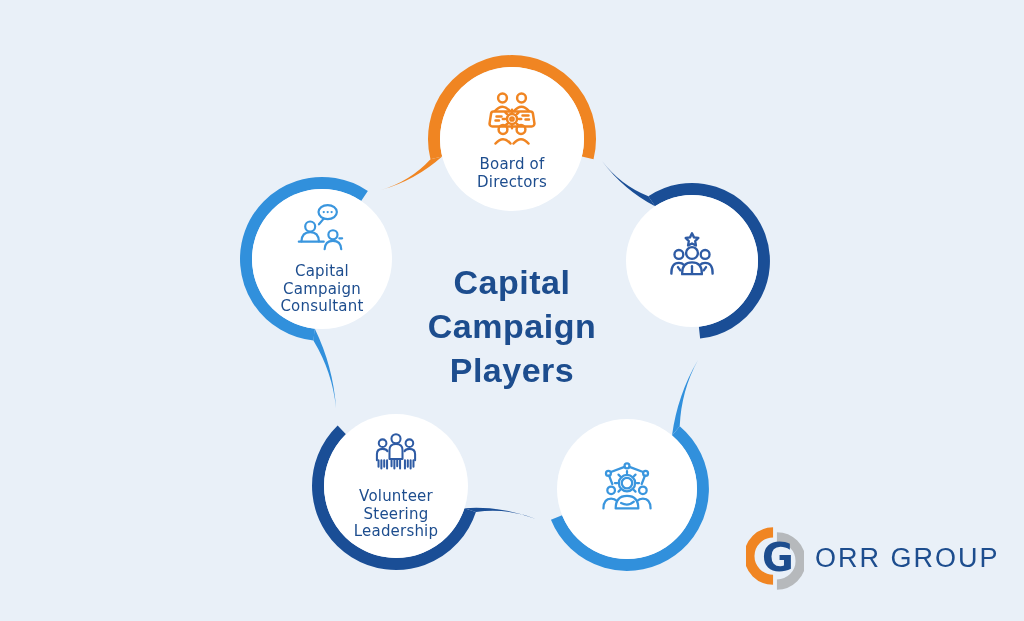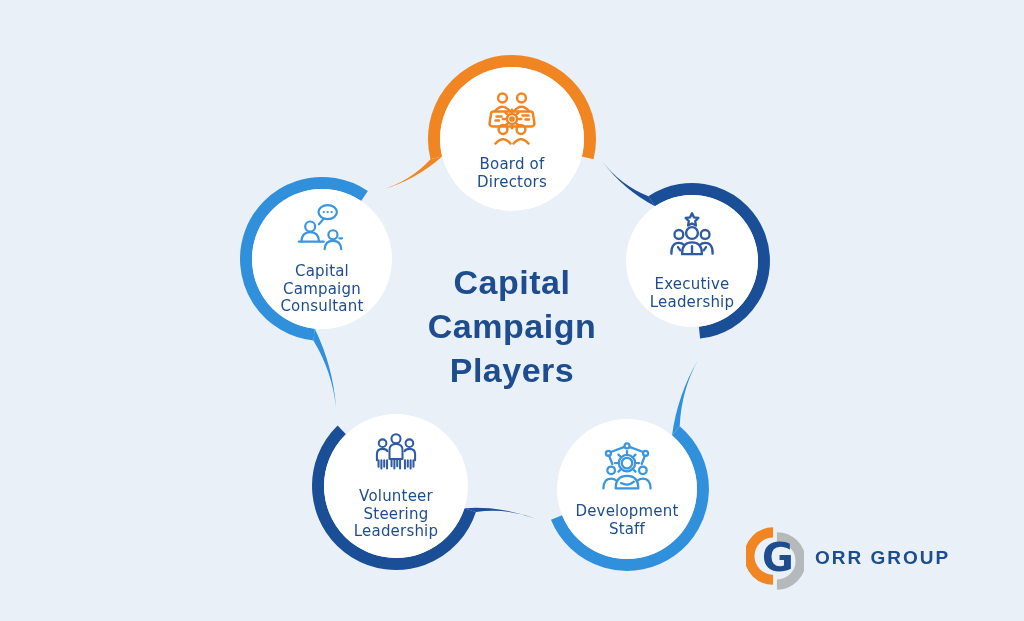--- a/index.html
+++ b/index.html
@@ -39,21 +39,21 @@
     font-family:"Liberation Sans","DejaVu Sans",sans-serif;
     font-weight:bold;font-size:34px;line-height:1.3;
     color:var(--navy,#1D4D8E);letter-spacing:.5px;
   }
   .logo{
     position:absolute;z-index:2;left:746px;top:524px;
     display:flex;align-items:center;gap:11px;
   }
   .logo-text{
     font-family:"Liberation Sans","DejaVu Sans",sans-serif;
-    font-weight:bold;font-size:19px;letter-spacing:2px;
+    font-weight:normal;font-size:27px;letter-spacing:2px;
     color:var(--navy,#1B4A8F);
   }
 </style>
 </head>
 <body>
 
 <div class="stage" style="--bg: #E9F0F8; --orange: #F08522; --dark: #1A4E96; --light: #3190DC; --navy: #1D4D8E; --icon-dark: #2E5BA4; --icon-light: #3A96DE; --gray: #B6B9BC;">
 
   <svg id="arc-layer" width="1024" height="621" viewBox="0 0 1024 621">
       <path d="M 436.3,157.9 A 78 78 0 1 1 587.7,157.9" fill="none" stroke="#F08522" stroke-width="12"></path>
@@ -95,43 +95,39 @@
         <circle cx="18" cy="25" r="4.7"></circle>
           <circle cx="46" cy="25" r="4.7"></circle>
         <path d="M10,45.5 q-0.3,-11.5 8,-11.5 q3.5,0 5.5,2.2"></path>
         <path d="M54,45.5 q0.3,-11.5 -8,-11.5 q-3.5,0 -5.5,2.2"></path>
         <path d="M17,38.5 l2.5,3.5 M47,38.5 l-2.5,3.5"></path>
         <circle cx="32" cy="23.5" r="6.3" fill="#fff"></circle>
         <path d="M21.5,46 v-1 q0,-11.5 10.5,-11.5 q10.5,0 10.5,11.5 v1 z" fill="#fff"></path>
         <path d="M32,37.5 v8"></path>
       </svg>
     </span>
-    <div class="player-label">Executive
-Leadership</div>
   </div>
 
   <div class="player-circle" style="left:557px;top:419px;width:140px;height:140px;">
     <span class="icon ic-light">
       <svg width="58" height="58" viewBox="0 0 64 64">
         <path d="M14.2,13.3 L29.3,7.6 M34.7,7.6 L49.8,13.3 M12.2,17.3 L15.8,26.5 M51.8,17.3 L48.2,26.5"></path>
         <circle cx="32" cy="6.5" r="2.7"></circle>
           <circle cx="11.5" cy="14.8" r="2.7"></circle>
           <circle cx="52.5" cy="14.8" r="2.7"></circle>
         <circle cx="32" cy="25.5" r="9"></circle>
         <path d="M42.8,25.5 h2.5 M39.6,33.1 l1.8,1.8 M21.2,25.5 h-2.5 M24.4,33.1 l-1.8,1.8 M24.4,17.9 l-1.8,-1.8 M32,14.7 v-2.3 M39.6,17.9 l1.8,-1.8"></path>
         <circle cx="14.5" cy="33.5" r="4.2" fill="#fff"></circle>
           <circle cx="49.5" cy="33.5" r="4.2" fill="#fff"></circle>
         <path d="M6,53.5 q0,-11 8.5,-11 q4,0 6,2.5 M58,53.5 q0,-11 -8.5,-11 q-4,0 -6,2.5"></path>
         <circle cx="32" cy="25.5" r="5.8" fill="#fff"></circle>
         <path d="M19.5,53.5 q0,-14 12.5,-14 q12.5,0 12.5,14 z" fill="#fff"></path>
         <path d="M25.5,47.5 q5.5,2.8 10.5,.8 l3.5,-2.3"></path>
       </svg>
     </span>
-    <div class="player-label">Development
-Staff</div>
   </div>
 
   <div class="player-circle" style="left:324px;top:414px;width:144px;height:144px;">
     <span class="icon ic-dark">
       <svg width="52" height="52" viewBox="0 0 64 64">
         <circle cx="15.5" cy="15" r="4.7"></circle>
         <path d="M8.5,36 v-7.5 q0,-6.5 7,-6.5 q4.5,0 6,2.8"></path>
         <path d="M10.5,36 v8 M14,36 v10 M17.5,36 v8 M21,36 v10"></path>
         <circle cx="48.5" cy="15" r="4.7"></circle>
         <path d="M55.5,36 v-7.5 q0,-6.5 -7,-6.5 q-4.5,0 -6,2.8"></path>

